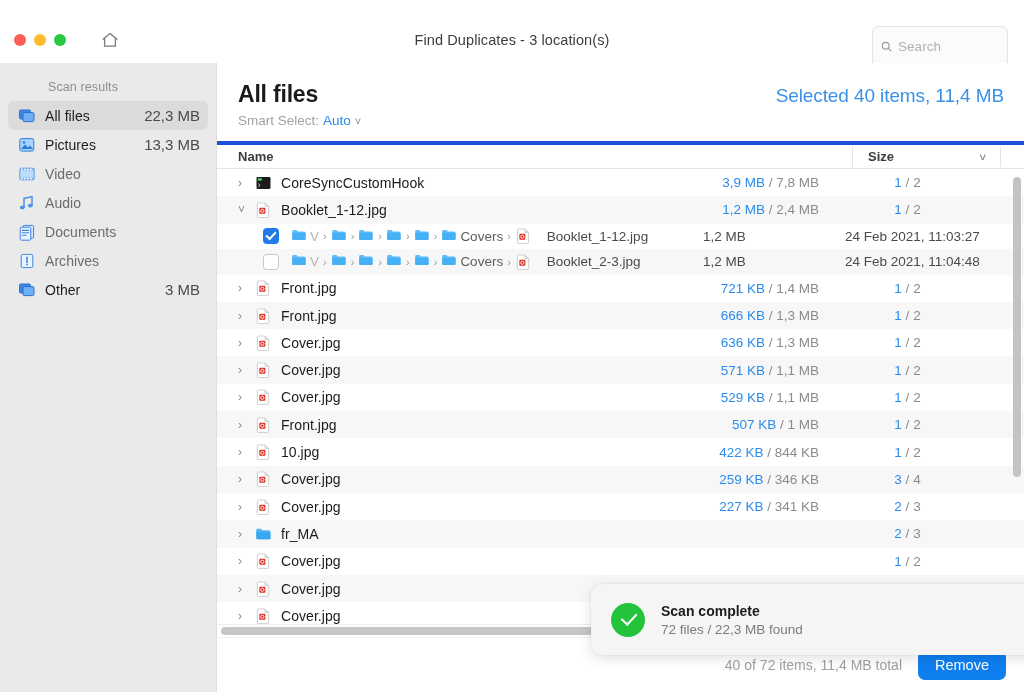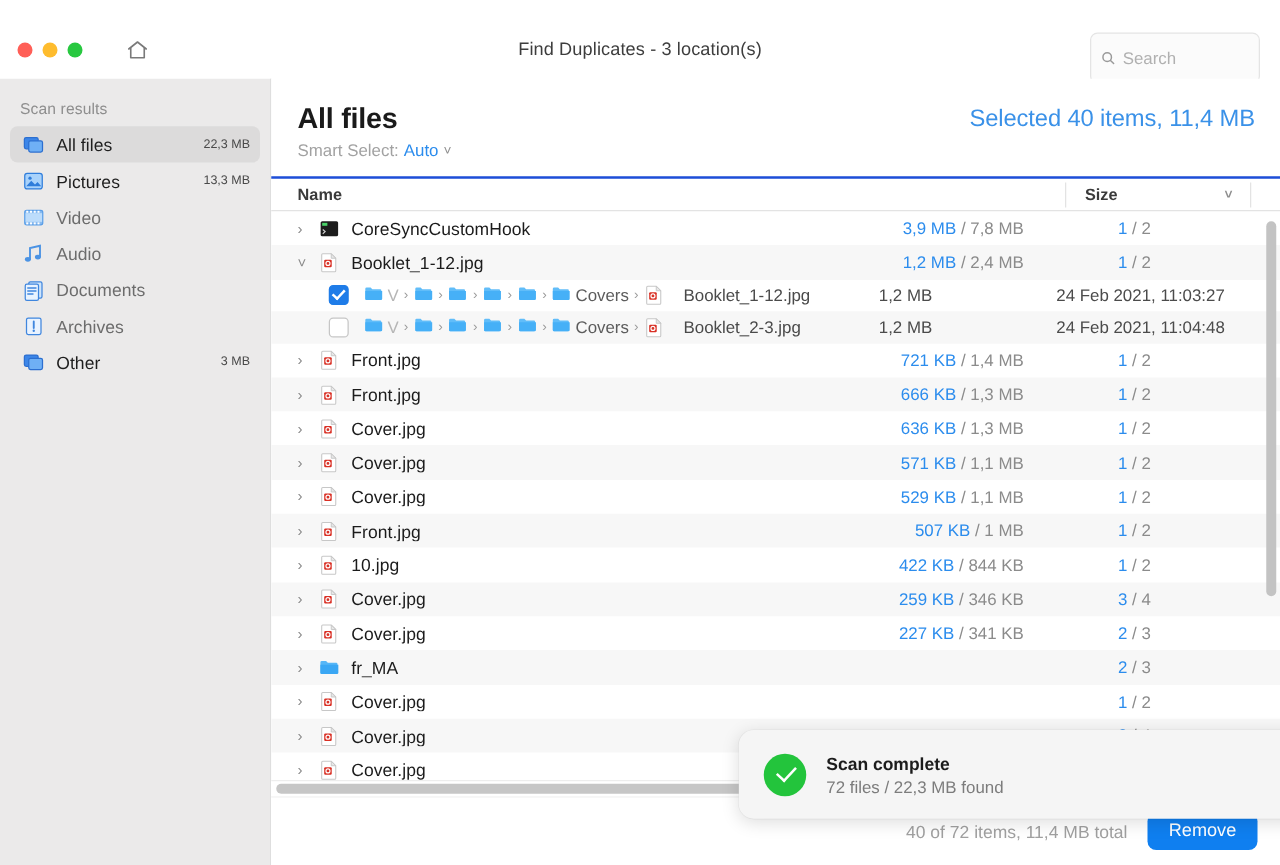--- a/index.html
+++ b/index.html
@@ -46,50 +46,50 @@
 
   
   .sidebar {
     width: 217px; flex: 0 0 217px;
     background: #ebeaea;
     border-right: 1px solid #dedede;
     padding-top: 17px;
     position: relative;
   }
   .sidebar-title {
-    font-size: 12.5px; color: #8e8e8e; padding: 0 0 7px 16px; letter-spacing: 0.1px;
+    font-size: 12.5px; color: #8e8e8e; padding: 0 0 7px 16px; letter-spacing: 0.1px; margin-left: 32px;
   }
   .side-item {
     height: 29px; margin: 0 8px; border-radius: 6px;
     display: flex; align-items: center; padding: 0 8px 0 9px;
     cursor: default;
   }
   .side-item.active { background: #dcdbdb; }
   .side-icon { width: 19px; height: 19px; margin-right: 9px; flex: 0 0 19px; display:flex; align-items:center; justify-content:center;}
   .side-label { font-size: 14px; color: #1e1e1e; flex: 1; letter-spacing:0.05px; }
   .side-label.dim { color: #6c6c6c; }
-  .side-size { font-size: 10px; color: #4a4a4a; }
+  .side-size { font-size: 15px; color: #4a4a4a; }
 
   
   .main { flex: 1; display: flex; flex-direction: column; min-width: 0; background: #fff; position: relative; }
   .main-head { padding: 18px 20px 0 21px; display: flex; justify-content: space-between; align-items: flex-start; }
   .h-left h1 { font-size: 23px; font-weight: bold; color: #1a1a1a; letter-spacing: -0.2px; }
   .smart {
     margin-top: 5px; font-size: 13.5px; color: #a2a2a2;
     display: flex; align-items: center; gap: 4px;
   }
   .smart .val { color: #2b8ced; }
   .chev-sm { color: #8e8e8e; font-size: 11px; }
   .selected-info { font-size: 19px; color: #3a91e8; padding-top: 4px; letter-spacing: -0.1px; }
 
   
   .table-wrap { flex: 1; display: flex; flex-direction: column; min-height: 0; margin-top: 13px; position: relative; }
   .thead {
     display: flex; height: 28px; align-items: center;
-    border-bottom: 1px solid #e3e3e3; border-top: 2px solid #1d4ed8;
+    border-bottom: 1px solid #e3e3e3; border-top: 4px solid #1d4ed8;
     background: #fff; padding-left: 21px; font-size: 13px; color: #3a3a3a;
     position: relative;
   }
   .th-name { flex: 1; font-weight: 600; letter-spacing: 0.05px;}
   .th-size { width: 148px; flex: 0 0 148px; font-weight: 600; border-left: 1px solid #e3e3e3; padding-left: 15px; display:flex; align-items:center; justify-content:space-between; padding-right: 14px; height: 20px;}
   .th-qty { width: 155px; flex: 0 0 155px; font-weight: 600; border-left: 1px solid #e3e3e3; padding-left: 14px; height: 20px; display:flex; align-items:center;}
   .th-pad { width: 24px; flex: 0 0 24px; border-left: 1px solid #e3e3e3; height:20px;}
 
   .rows { flex: 1; overflow: hidden; position: relative; }
   .row {

